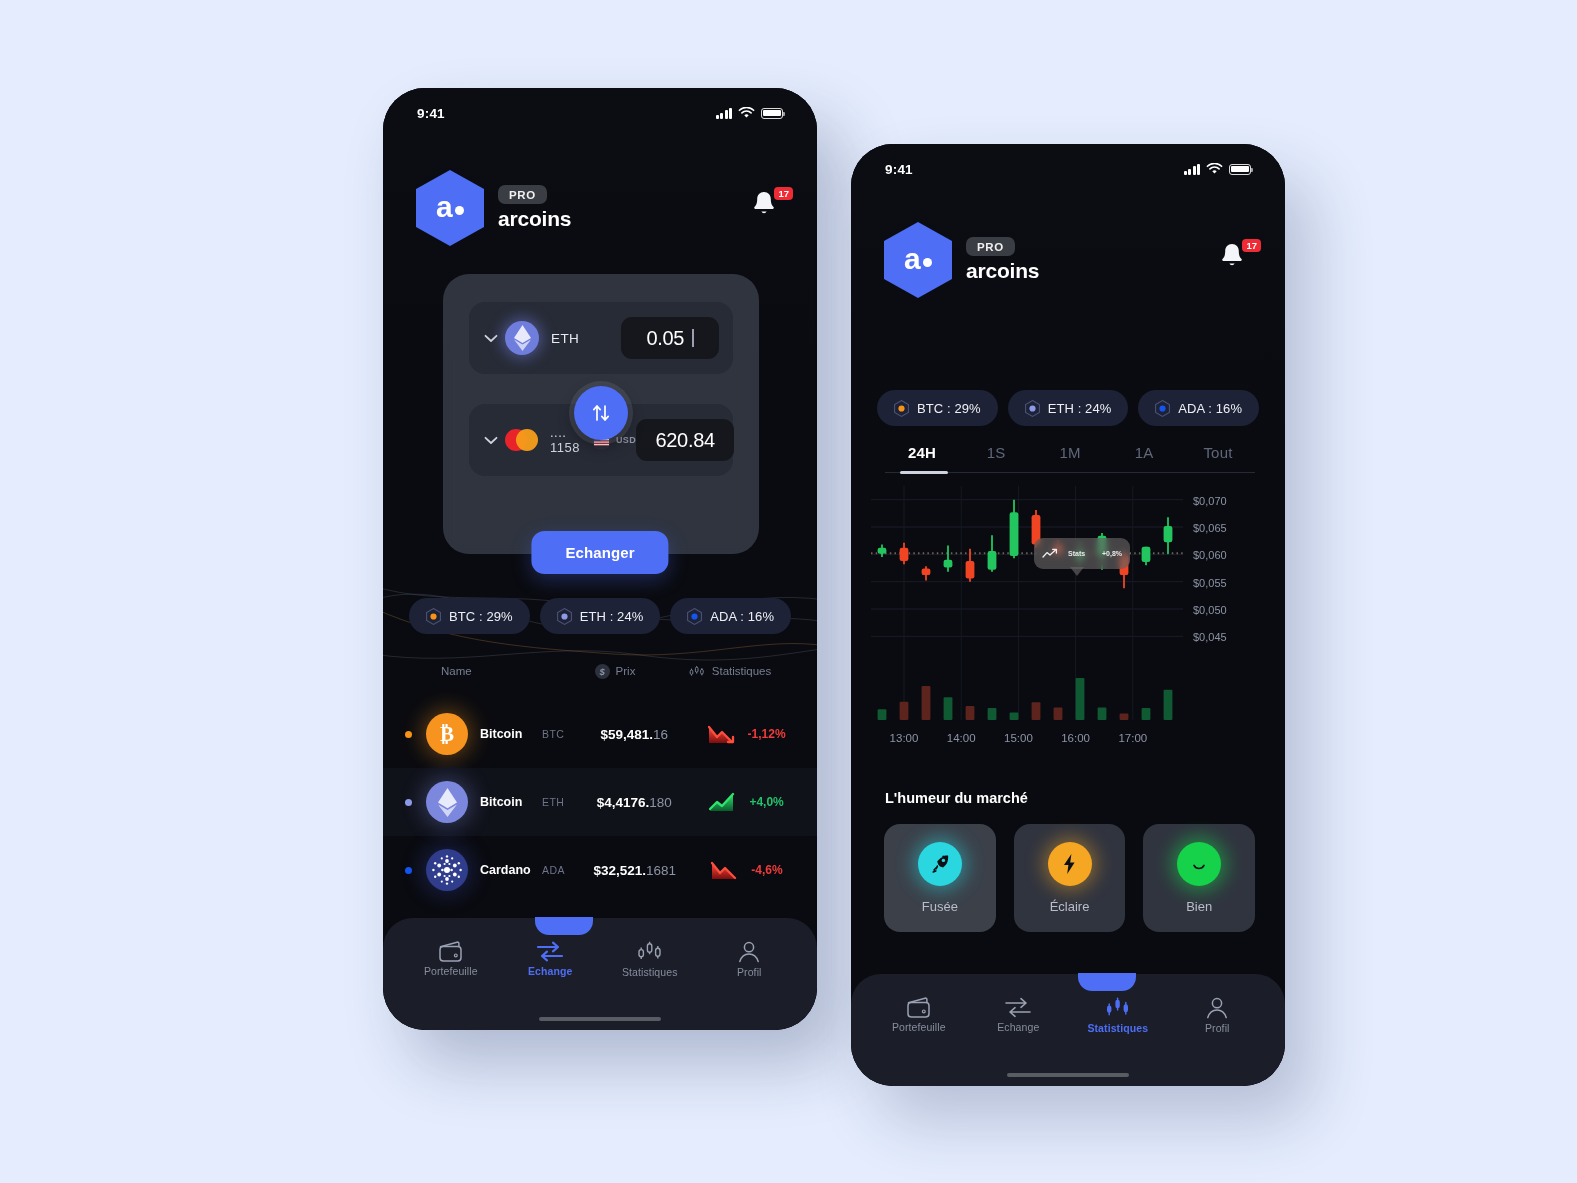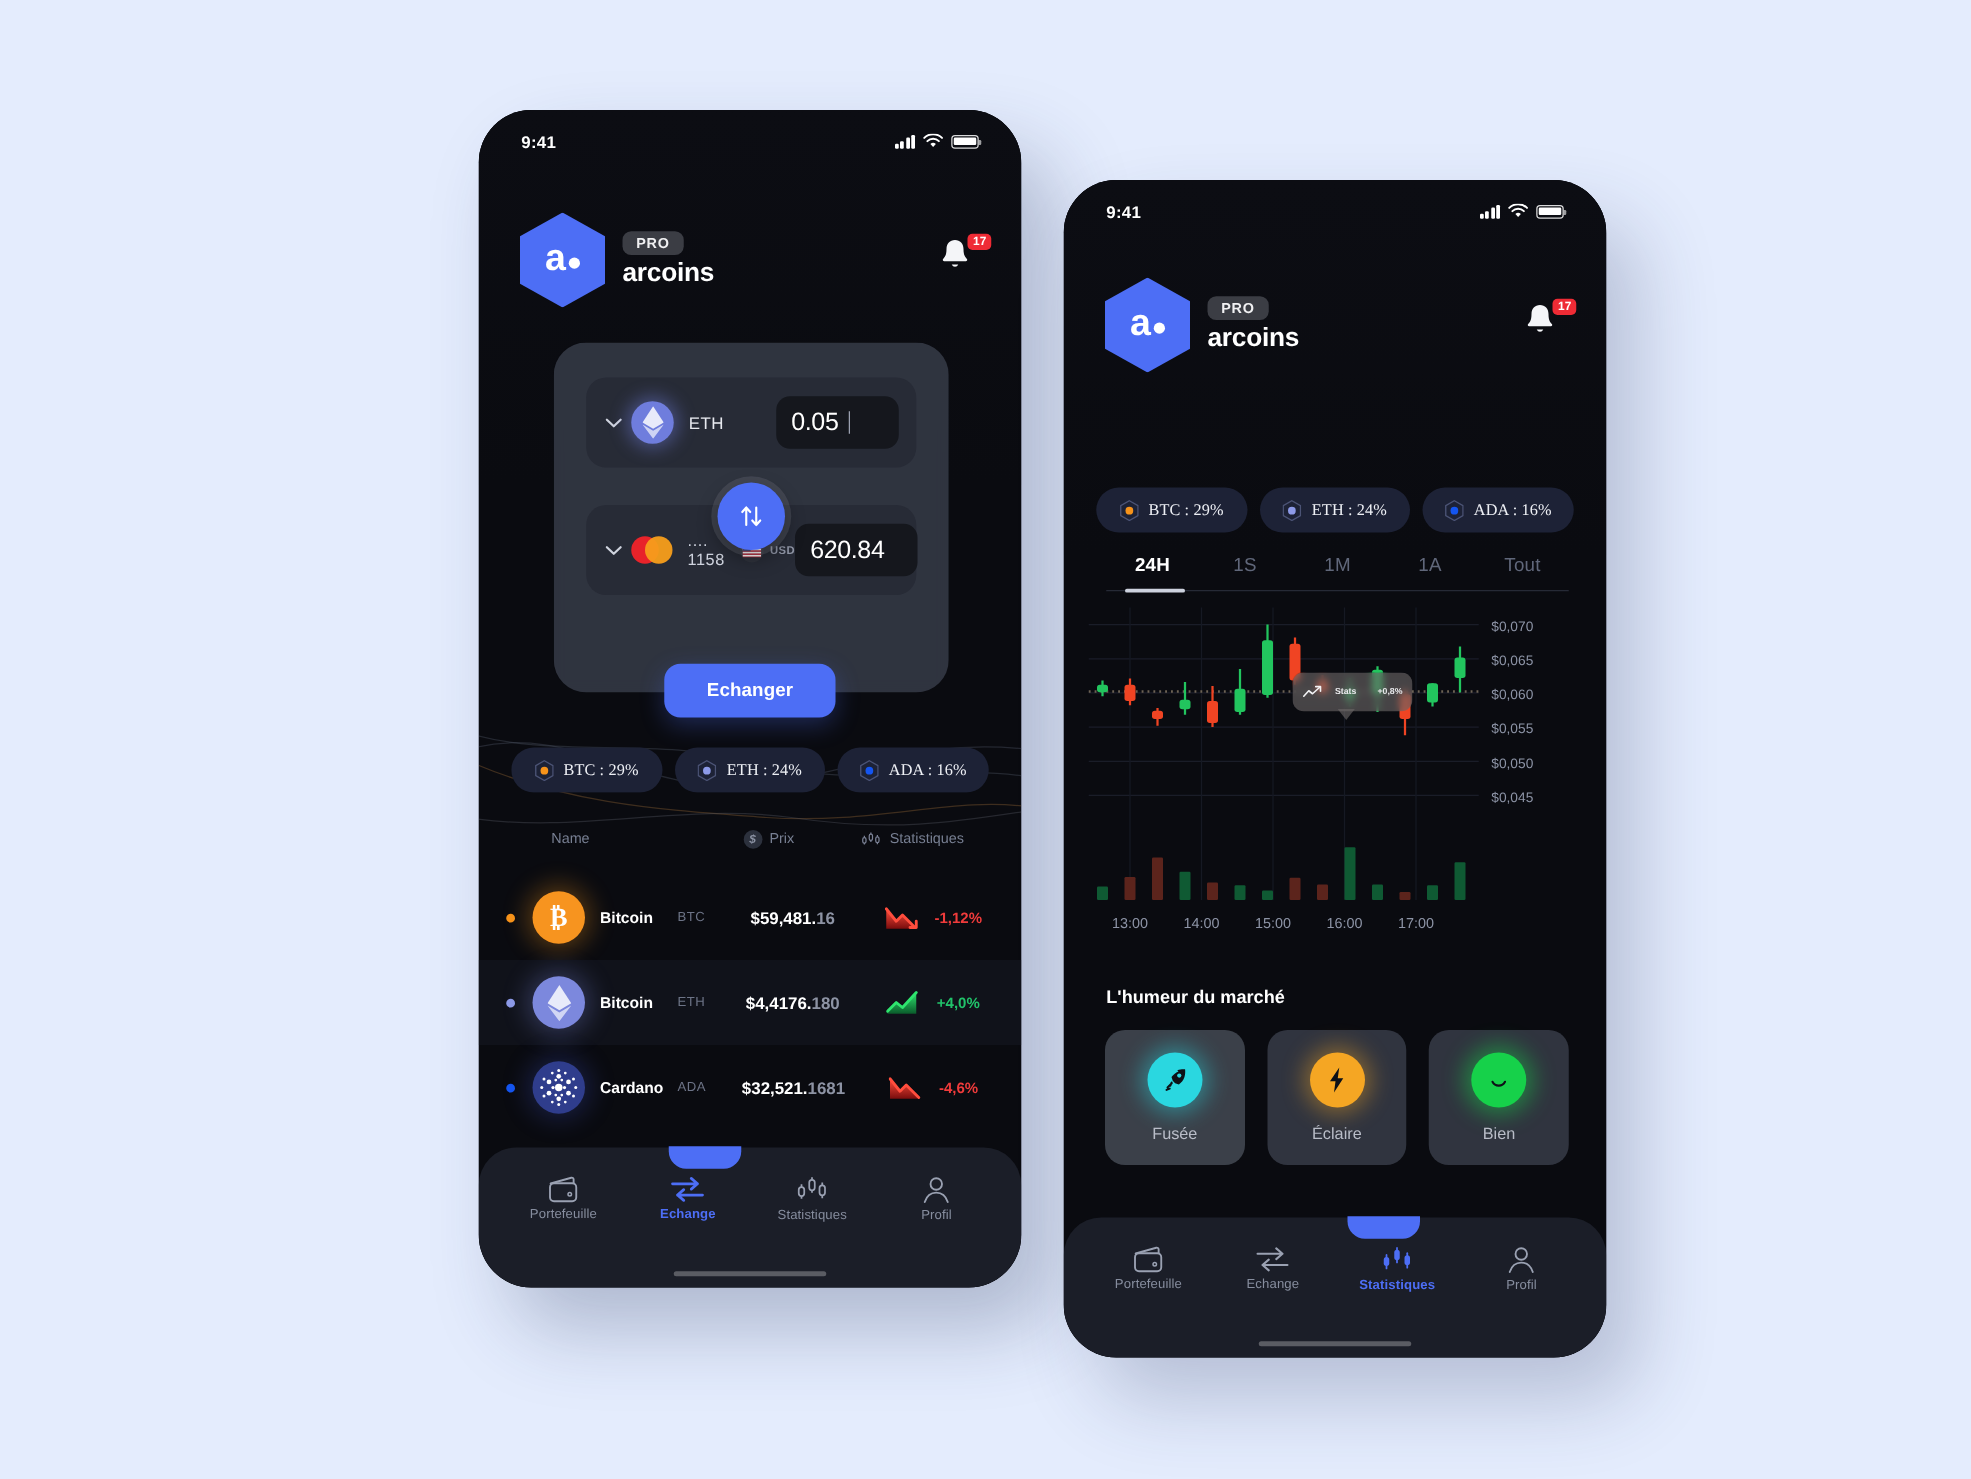--- a/index.html
+++ b/index.html
@@ -98,21 +98,21 @@
   .exch-row.bot { top:130px; }
   .chev { width:16px; color:#cfd3de; flex:0 0 auto; }
   .coin-badge {
     width:34px; height:34px; border-radius:50%; margin-left:6px; flex:0 0 auto;
     display:flex; align-items:center; justify-content:center;
   }
   .coin-eth { background:#6f7ddd; box-shadow:0 0 14px 4px rgba(110,125,220,.45); }
   .asset-label { color:#e7e9ef; font-size:13.5px; font-weight:500; margin-left:12px; letter-spacing:.4px; }
   .amount-box {
     margin-left:auto; background:#15171d; border-radius:11px;
-    height:42px; min-width:98px; display:flex; align-items:center; 
+    height:42px; min-width:98px; display:flex; align-items:center; justify-content:center;
     padding:0 12px; color:#fff; font-size:20px; font-weight:500; letter-spacing:-.3px;
   }
   .caret { display:inline-block; width:1.5px; height:18px; background:#9aa0b0; margin-left:8px; }
   .mc-logo { position:relative; width:34px; height:22px; margin-left:6px; flex:0 0 auto;}
   .mc-logo span { position:absolute; top:0; width:22px; height:22px; border-radius:50%; }
   .mc-logo .r { left:0; background:#e8232a; }
   .mc-logo .y { left:11px; background:#f79e1b; mix-blend-mode:normal; opacity:.95;}
   .card-digits { color:#cfd3de; font-size:13px; margin-left:11px; letter-spacing:.5px; font-weight:500;}
   .usd-chip { display:flex; align-items:center; gap:5px; margin-left:12px; }
   .flag-ico {
@@ -133,21 +133,21 @@
     padding:13px 34px; border-radius:13px; letter-spacing:.1px;
     box-shadow:0 6px 20px rgba(77,110,245,.30); z-index:4;
   }
 
   
   .pill-row { position:absolute; left:26px; right:26px; display:flex; gap:10px; z-index:5; }
   #phone-a .pill-row { top: 510px; }
   #phone-b .pill-row { top: 246px; }
   .coin-pill {
     flex:1; background:#1d2236; border-radius:22px; height:36px;
-    display:flex; align-items:center; justify-content:center; gap:8px;font-family:Liberation Serif, serif;
+    display:flex; align-items:center; justify-content:center; gap:8px;
   }
   .hex-ico { width:15px; height:17px; position:relative; flex:0 0 auto;}
   .pill-txt { color:#eef0f5; font-size:13px; font-weight:500; letter-spacing:.1px;}
 
   
   .tbl-head {
     position:absolute; left:0; right:0; top:568px; height:30px;
     display:flex; align-items:center; padding:0 28px; z-index:5;
   }
   .th { color:#777f92; font-size:11.5px; font-weight:500; display:flex; align-items:center; gap:6px;}
@@ -166,21 +166,21 @@
   .coin-row.r1 { top: 680px; background:#10121a; }
   .coin-row.r2 { top: 748px; }
   .row-dot { width:7px;height:7px;border-radius:50%; flex:0 0 auto; }
   .row-ico {
     width:42px;height:42px;border-radius:50%;margin-left:14px;flex:0 0 auto;
     display:flex;align-items:center;justify-content:center;
   }
   .row-name { color:#fff; font-size:12.5px; font-weight:700; margin-left:12px; width:62px; }
   .row-sym { color:#6d7487; font-size:10.5px; font-weight:500; letter-spacing:.4px;}
   .row-price { width:128px; text-align:center; color:#fff; font-size:13.5px; font-weight:700; margin-left:6px;}
-  .row-price .dec { color:#8d93a4; font-weight:700; }
+  .row-price .dec { color:#8d93a4; font-weight:400; }
   .row-chg { flex:1; display:flex; align-items:center; justify-content:center; gap:8px;}
   .chg-txt { font-size:12px; font-weight:600; }
 
   
   .tabbar {
     position:absolute; left:0; right:0; bottom:0; height:112px;
     background:#1b1e28; border-radius:30px 30px 42px 42px; z-index:8;
   }
   .tab-pill {
     position:absolute; top:-1px; left:50%; transform:translateX(-50%);

